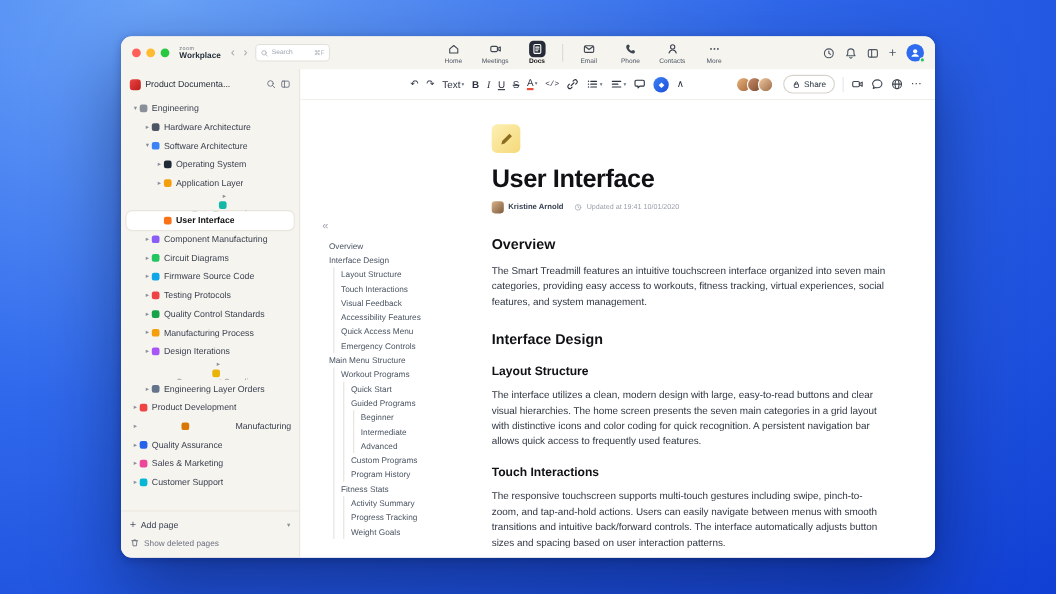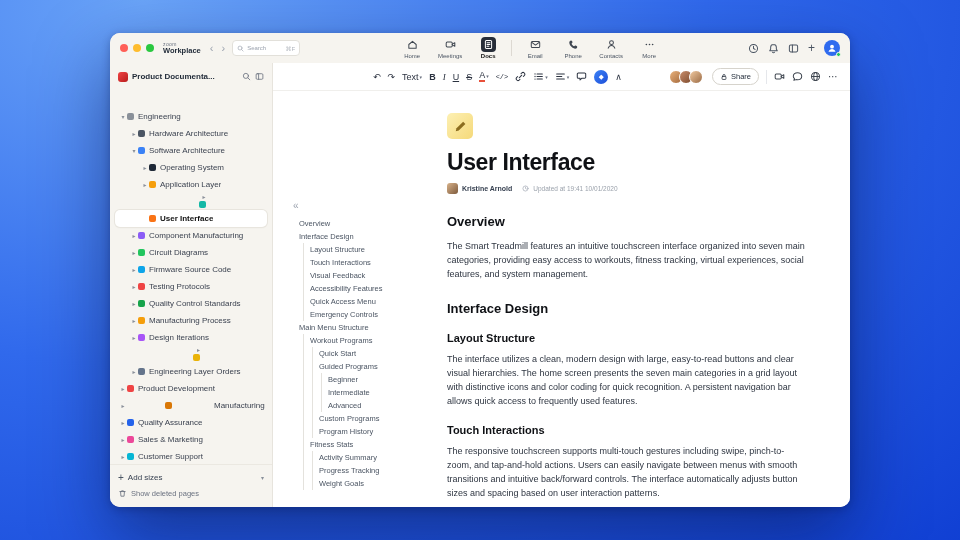--- a/index.html
+++ b/index.html
@@ -40,21 +40,21 @@
     display:flex;align-items:center;justify-content:center;color:#fff;}
   .avatar .status{position:absolute;right:-1px;bottom:-1px;width:5px;height:5px;border-radius:50%;
     background:#22c55e;border:1px solid #f6f4ef;}
 
   
   .main{flex:1;display:flex;min-height:0;}
   .sidebar{width:163px;flex:0 0 163px;background:#f6f4ef;border-right:1px solid #e7e4dd;
     display:flex;flex-direction:column;min-height:0;}
   .sb-head{height:24px;flex:0 0 24px;display:flex;align-items:center;gap:4px;padding:3px 8px 0;}
   .ws-ic{width:10px;height:10px;border-radius:3px;background:linear-gradient(135deg,#ef4444,#b91c1c);flex:0 0 10px;}
-  .ws-title{font-size:8px;font-weight:700;color:#1f2937;flex:1;white-space:nowrap;overflow:hidden;}
+  .ws-title{font-size:8px;font-weight:400;color:#1f2937;flex:1;white-space:nowrap;overflow:hidden;}
   .sb-tree{flex:1;padding:3px 0;min-height:0;overflow:hidden;}
   .sb-row{height:17px;display:flex;align-items:center;margin:0 5px;border-radius:5px;}
   .sb-row.selected{background:#fff;box-shadow:0 0 0 1px #e8e5de,0 1px 2px rgba(0,0,0,.05);}
   .sb-chev{width:8px;flex:0 0 8px;font-size:6px;color:#8a909a;text-align:center;}
   .sb-ic{width:7px;height:7px;flex:0 0 7px;border-radius:2px;margin-right:4px;}
   .sb-lb{font-size:8px;color:#3b4250;white-space:nowrap;overflow:hidden;}
   .sb-row.selected .sb-lb{color:#111;font-weight:600;}
   .sb-foot{flex:0 0 auto;border-top:1px solid #ebe8e1;padding:4px 8px 6px;}
   .sb-add{display:flex;align-items:center;gap:4px;font-size:8px;color:#374151;height:16px;}
   .sb-add .plus{font-size:10px;color:#4b5563;}
@@ -291,21 +291,21 @@
           <i class="ic-slot">
               <svg viewBox="0 0 12 12">
                 <g fill="none" stroke="currentColor" stroke-width="1.1" stroke-linecap="round" stroke-linejoin="round">
                   <rect x="1.5" y="2.3" width="9" height="7.4" rx="1.4"></rect>
                   <path d="M4.8 2.3v7.4"></path>
                 </g>
               </svg>
             </i>
         </div>
         <div class="sb-tree" id="tree">
-            <div class="sb-row" style="padding-left: 4px; margin-top: 18px;">
+            <div class="sb-row" style="padding-left: 4px;">
               <span class="sb-chev">▾</span>
               <span class="sb-ic" style="background: rgb(138, 144, 153);"></span>
               <span class="sb-lb">Engineering</span>
             </div>
             <div class="sb-row" style="padding-left: 15px;">
               <span class="sb-chev">▸</span>
               <span class="sb-ic" style="background: rgb(75, 85, 99);"></span>
               <span class="sb-lb">Hardware Architecture</span>
             </div>
             <div class="sb-row" style="padding-left: 15px;">
@@ -400,21 +400,21 @@
             </div>
             <div class="sb-row" style="padding-left: 4px;">
               <span class="sb-chev">▸</span>
               <span class="sb-ic" style="background: rgb(6, 182, 212);"></span>
               <span class="sb-lb">Customer Support</span>
             </div>
           </div>
         <div class="sb-foot">
           <div class="sb-add">
             <span class="plus">+</span>
-            <span>Add sizes</span>
+            <span>Add page</span>
             <span class="chev-end">▾</span>
           </div>
           <div class="sb-del">
             <i class="ic-slot">
                 <svg viewBox="0 0 12 12">
                   <g fill="none" stroke="currentColor" stroke-width="1.1" stroke-linecap="round" stroke-linejoin="round">
                     <path d="M2.4 3.4h7.2M4.8 3.4V2.4h2.4v1M3.4 3.4l.5 6.2h4.2l.5-6.2"></path>
                   </g>
                 </svg>
               </i>

